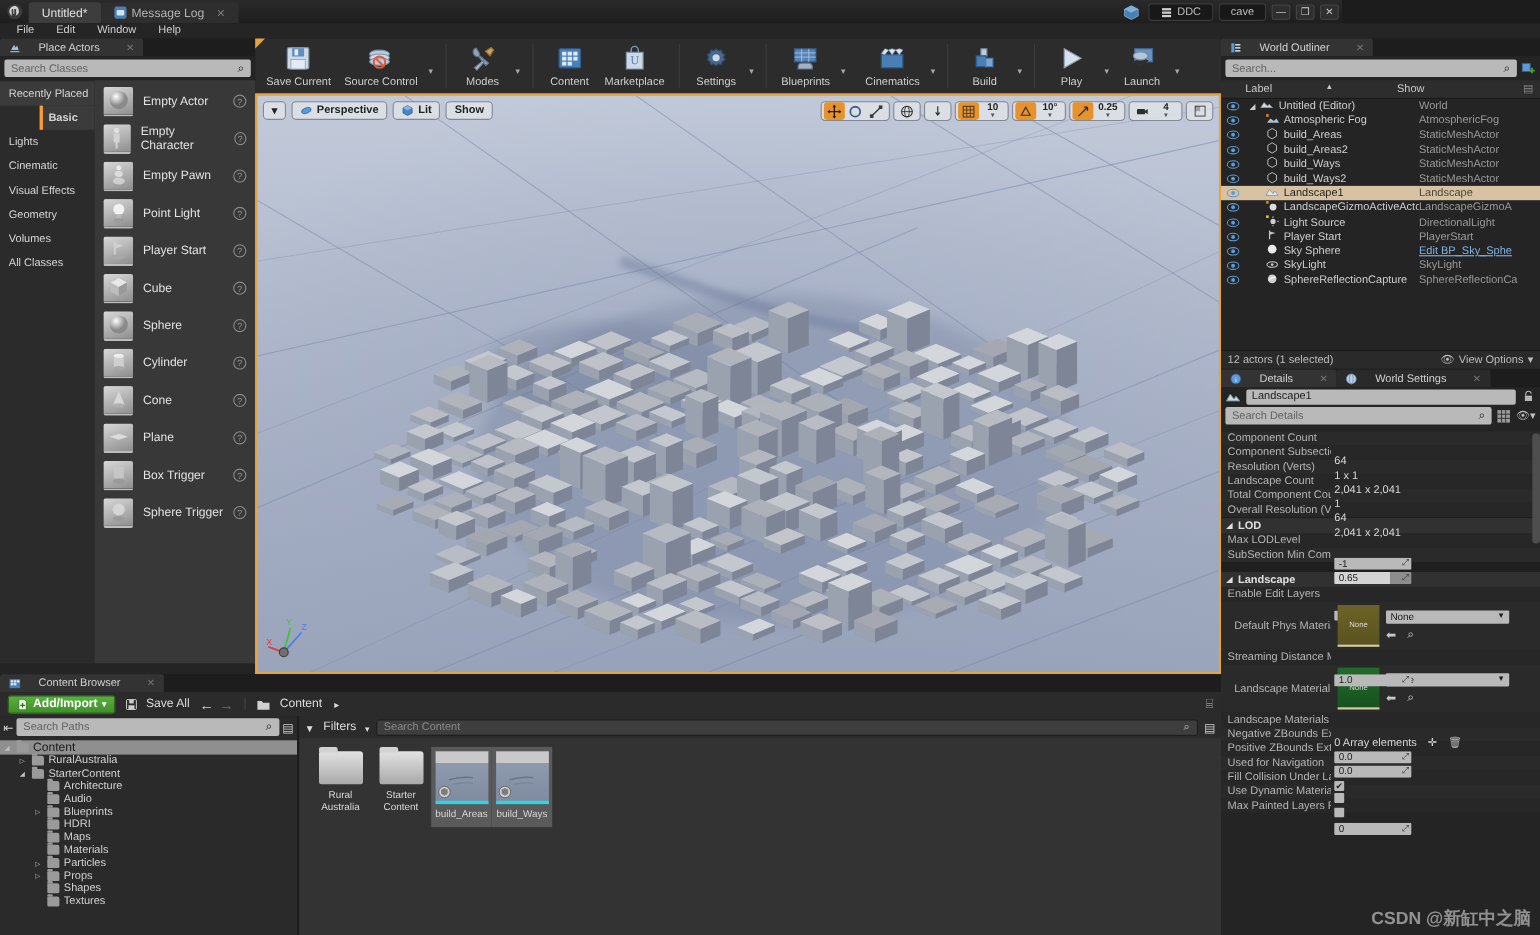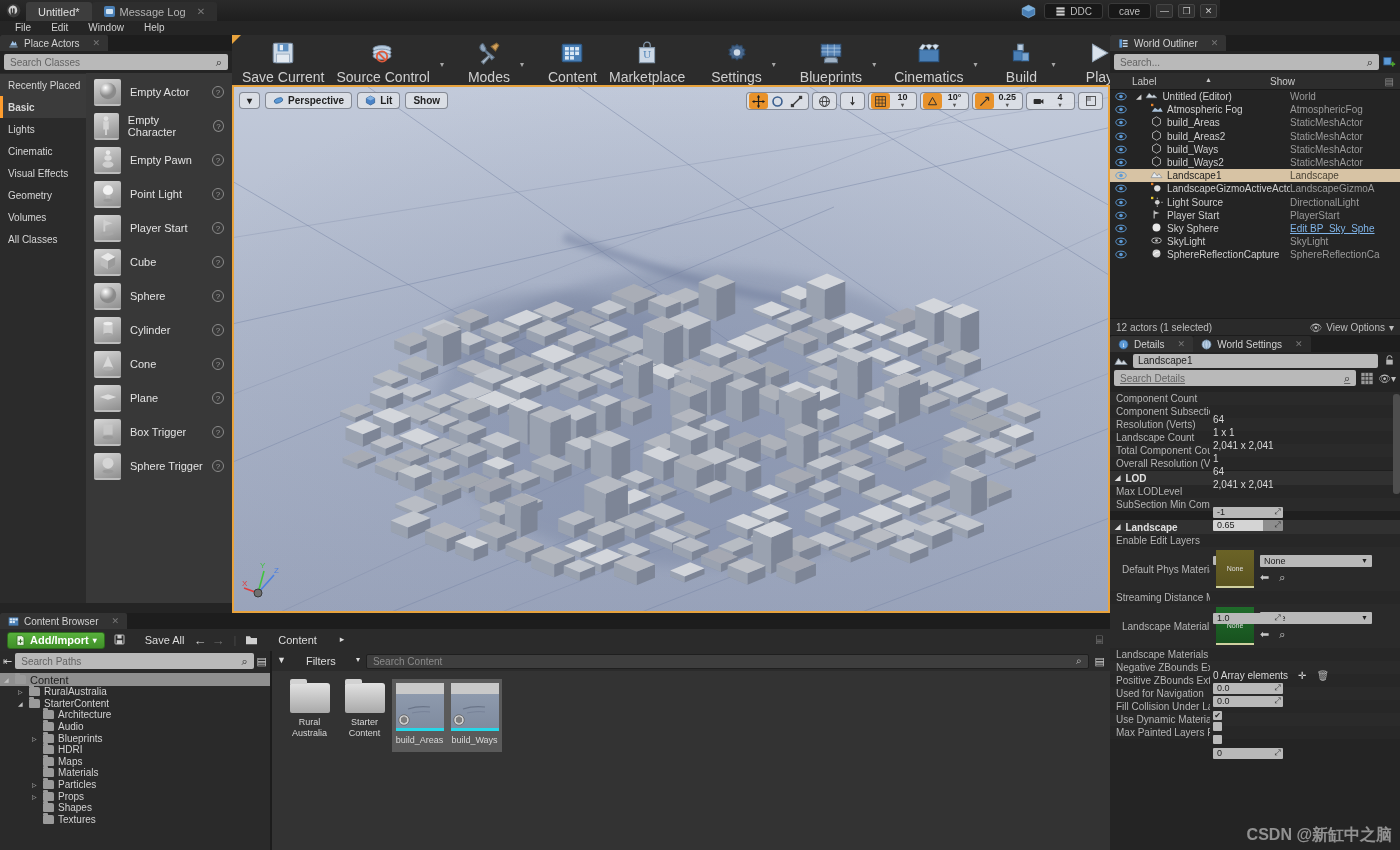--- a/index.html
+++ b/index.html
@@ -34,52 +34,52 @@
     display:flex; align-items:center; justify-content:center; color:#ccc; font-size:9px; }
 
   
   .menubar { position:absolute; top:21px; left:0; width:1400px; height:14px;
     background:#252525; display:flex; align-items:center; padding-left:6px; gap:2px; }
   .menubar span { font-size:10px; color:#cfcfcf; padding:0 9px; line-height:14px; }
 
   
   .placeactors { position:absolute; top:35px; left:0; width:232px; height:578px; background:#242424; }
   .panel-tabrow { height:16px; background:#1d1d1d; display:flex; align-items:center; }
-  .panel-tab { height:16px; background:#333; display:flex; align-items:center; gap:5px;
+  .panel-tab { height:16px; background:#333; display:flex; align-items:center; gap:16px;
     padding:0 8px; font-size:10px; color:#d2d2d2; border-radius:2px 2px 0 0; }
   .panel-tab .tclose { color:#777; font-size:9px; margin-left:8px; }
   .searchbox { margin:3px 4px; height:16px; background:#b9b9b9; border-radius:2px;
     display:flex; align-items:center; padding:0 6px; color:#636363; font-size:10px; }
   .searchbox .mag { margin-left:auto; color:#2a2a2a; font-size:11px; }
   .pa-body { display:flex; height:530px; }
   .pa-cats { width:86px; background:#2b2b2b; padding-top:1px; }
   .pa-cat { height:22px; display:flex; align-items:center; padding-left:8px;
     font-size:10px; color:#d6d6d6; }
-  .pa-cat.active { background:#3b3b3b; border-left:3px solid #ff9d2e; padding-left:5px; font-weight:bold; }
+  .pa-cat.active { background:#3b3b3b; border-left:3px solid #ff9d2e; padding-left:5px; font-weight:bold;margin-left:36px; }
   .pa-cat.recent { background:#3b3b3b; }
   .pa-list { flex:1; background:#383838; padding-top:2px; overflow:hidden; }
   .pa-item { height:34px; display:flex; align-items:center; gap:9px; padding:0 8px; }
   .pa-thumb { width:27px; height:27px; border-radius:2px;
     background:linear-gradient(160deg,#d8d8d8,#8e8e8e); border-bottom:2px solid #bdbdbd;
     display:flex; align-items:center; justify-content:center; }
   .pa-lab { font-size:11px; color:#e2e2e2; }
   .pa-q { margin-left:auto; width:12px; height:12px; border:1px solid #8a8a8a; border-radius:50%;
     color:#9a9a9a; font-size:8px; display:flex; align-items:center; justify-content:center; }
 
   
   .maintoolbar { position:absolute; top:35px; left:232px; width:878px; height:50px;
     background:#2c2c2c; display:flex; align-items:center; }
   .tb-corner { position:absolute; left:0; top:0; width:9px; height:9px;
     border-top:9px solid #e8a33d; border-right:9px solid transparent; }
   .tb-group { display:flex; align-items:flex-start; height:50px; padding:0 4px; }
   .tb-sep { width:1px; height:40px; background:#3d3d3d; margin:5px 3px; }
   .tb-btn { width:auto; min-width:52px; padding:4px 6px 0; display:flex; flex-direction:column;
     align-items:center; justify-content:flex-start; gap:2px; }
   .tb-ico { height:28px; display:flex; align-items:center; justify-content:center; }
-  .tb-lab { font-size:14px; color:#cfcfcf; white-space:nowrap;text-align:right; }
+  .tb-lab { font-size:10px; color:#cfcfcf; white-space:nowrap;text-align:right; }
   .tb-caret { align-self:center; color:#a8a8a8; font-size:8px; padding:0 4px; margin-top:8px; }
 
   
   .viewport { position:absolute; top:85px; left:232px; width:878px; height:528px;
     border:2px solid #e8a33d; overflow:hidden; background:#aab4c8; }
   .vp-scene { position:absolute; inset:0;
     background:
       radial-gradient(ellipse 70% 45% at 52% 62%, rgba(100,112,140,0.35), transparent 70%),
       linear-gradient(170deg,#b7c0d2 0%,#aab3c7 38%,#9fa9bf 68%,#97a1b8 100%);
   }
@@ -138,21 +138,21 @@
   .combo { height:12px; background:#b9b9b9; border-radius:1px; color:#1c1c1c; font-size:9px;
     display:flex; align-items:center; padding:0 4px; width:112px; }
   .combo .car { margin-left:auto; font-size:7px; }
 
   
   .cbrowser { position:absolute; top:613px; left:0; width:1110px; height:237px; background:#242424; }
   .cb-toolbar { height:22px; display:flex; align-items:center; gap:9px; padding:0 7px; background:#2b2b2b; }
   .cb-add { height:17px; background:linear-gradient(#58b13c,#3f8f28); border:1px solid #2d6b1c;
     border-radius:3px; display:flex; align-items:center; gap:4px; padding:0 7px;
     color:#fff; font-size:11px; font-weight:bold; }
-  .cb-item { display:flex; align-items:flex-start; gap:20px; font-size:11px; color:#ddd; }
+  .cb-item { display:flex; align-items:flex-end; gap:8px; font-size:11px; color:#ddd; }
   .cb-main { display:flex; height:215px; }
   .cb-left { width:272px; background:#2a2a2a; border-right:2px solid #1c1c1c; }
   .cb-tree { padding-top:2px; font-size:10px; }
   .tnode { height:11.6px; display:flex; align-items:center; gap:4px; color:#d2d2d2; }
   .tnode.sel { background:#8f8f8f; color:#1c1c1c; font-size:11px; height:13px; }
   .folder-ico { width:11px; height:9px; background:#9a9a9a; border-radius:1px 2px 1px 1px; position:relative; }
   .folder-ico::before { content:""; position:absolute; top:-2px; left:0; width:5px; height:2px;
     background:#9a9a9a; border-radius:1px 1px 0 0; }
   .cb-right { flex:1; background:#333; }
   .cb-filterbar { height:20px; display:flex; align-items:center; gap:6px; padding:0 5px; background:#2b2b2b; }
@@ -1965,21 +1965,21 @@
         </svg>
       <div class="det-namebox">
         <span>Landscape1</span>
       </div>
       <svg width="13" height="13" viewBox="0 0 16 16">
           <path d="M5 7V5a3 3 0 016 0" fill="none" stroke="#b5b5b5" stroke-width="1.2"></path>
           <rect x="4" y="7" width="8" height="6" fill="#b5b5b5"></rect>
         </svg>
     </div>
     <div style="display:flex;align-items:center;gap:4px;padding:0 4px;">
-      <div class="searchbox" style="flex:1;margin:1px 0;text-decoration:underline;">
+      <div class="searchbox" style="flex:1;margin:1px 0;">
         <span>Search Details</span>
         <span class="mag">⌕</span>
       </div>
       <svg width="14" height="13" viewBox="0 0 16 16">
           <rect x="1" y="1" width="14" height="14" fill="#9a9a9a"></rect>
           <g stroke="#2c2c2c" stroke-width="1">
             <line x1="5.6" y1="1" x2="5.6" y2="15"></line>
             <line x1="10.2" y1="1" x2="10.2" y2="15"></line>
             <line x1="1" y1="5.6" x2="15" y2="5.6"></line>
             <line x1="1" y1="10.2" x2="15" y2="10.2"></line>

